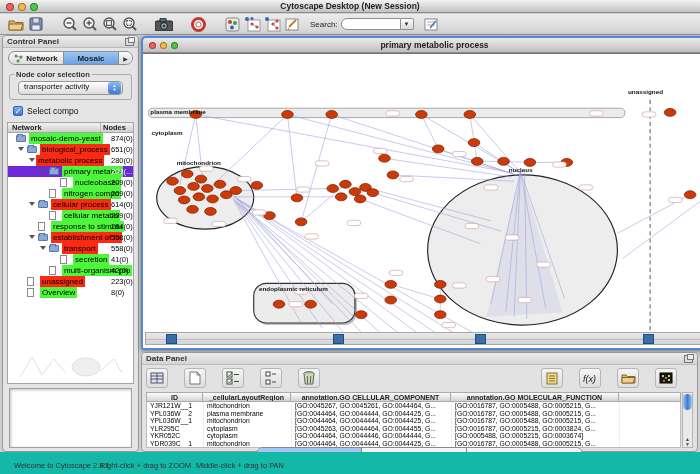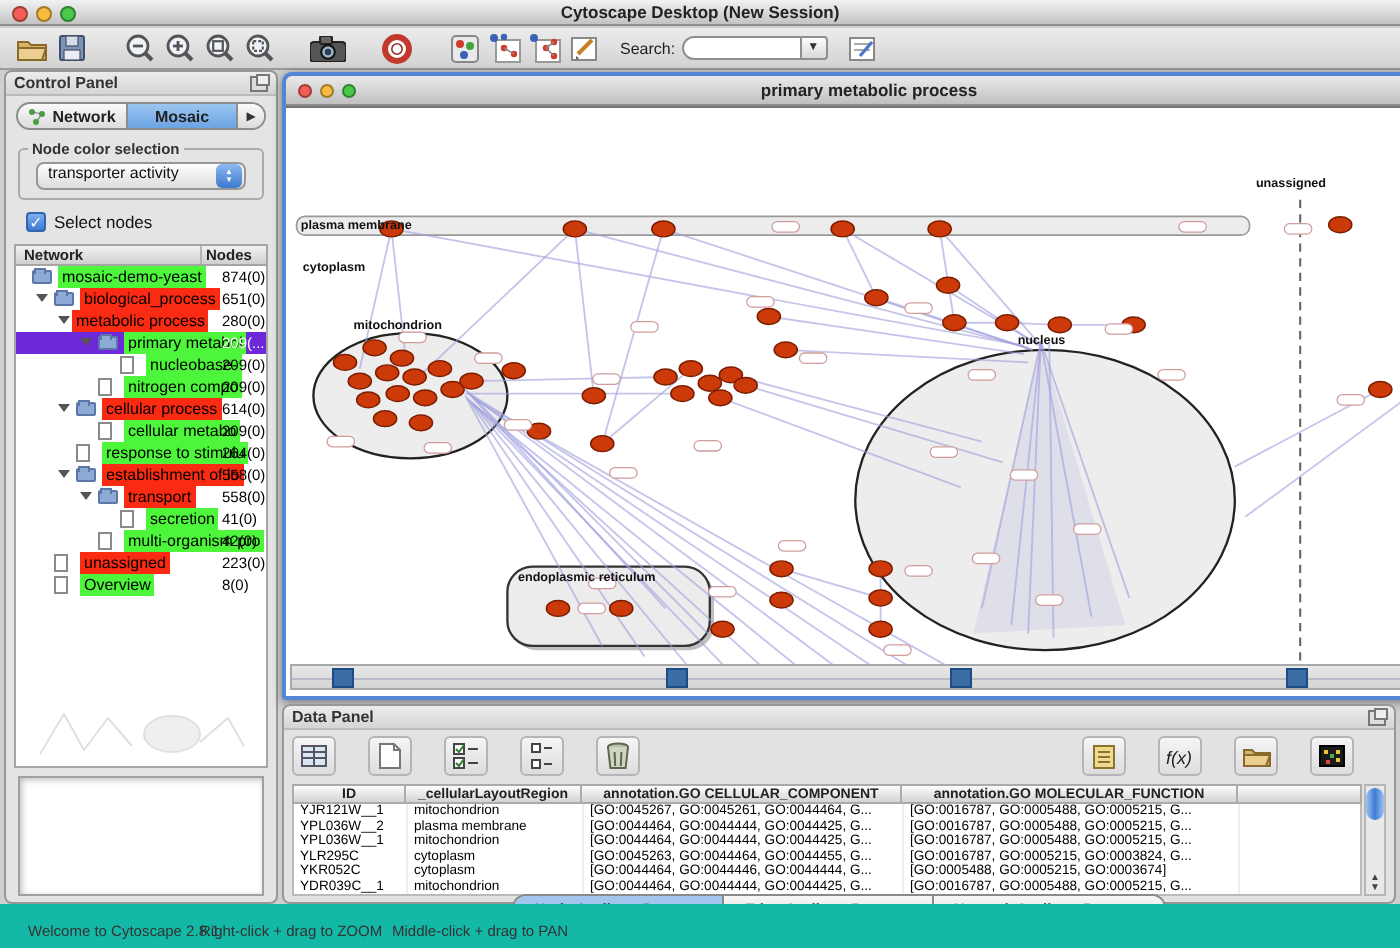--- a/index.html
+++ b/index.html
@@ -290,21 +290,21 @@
       <span class="combo-text">transporter activity</span>
       <span class="combo-step">
           <span>▲</span>
           <span>▼</span>
         </span>
     </div>
   </div>
 
   <div class="checkrow">
     <span class="checkbox">✓</span>
-    <span class="checklab">Select nodes</span>
+    <span class="checklab">Select compo</span>
   </div>
 
   <div class="treehead">
     <span class="thc1">Network</span>
     <span class="thc2">Nodes</span>
   </div>
 
   <div class="tree">
     <div id="tree-rows">
         <div class="trow">

